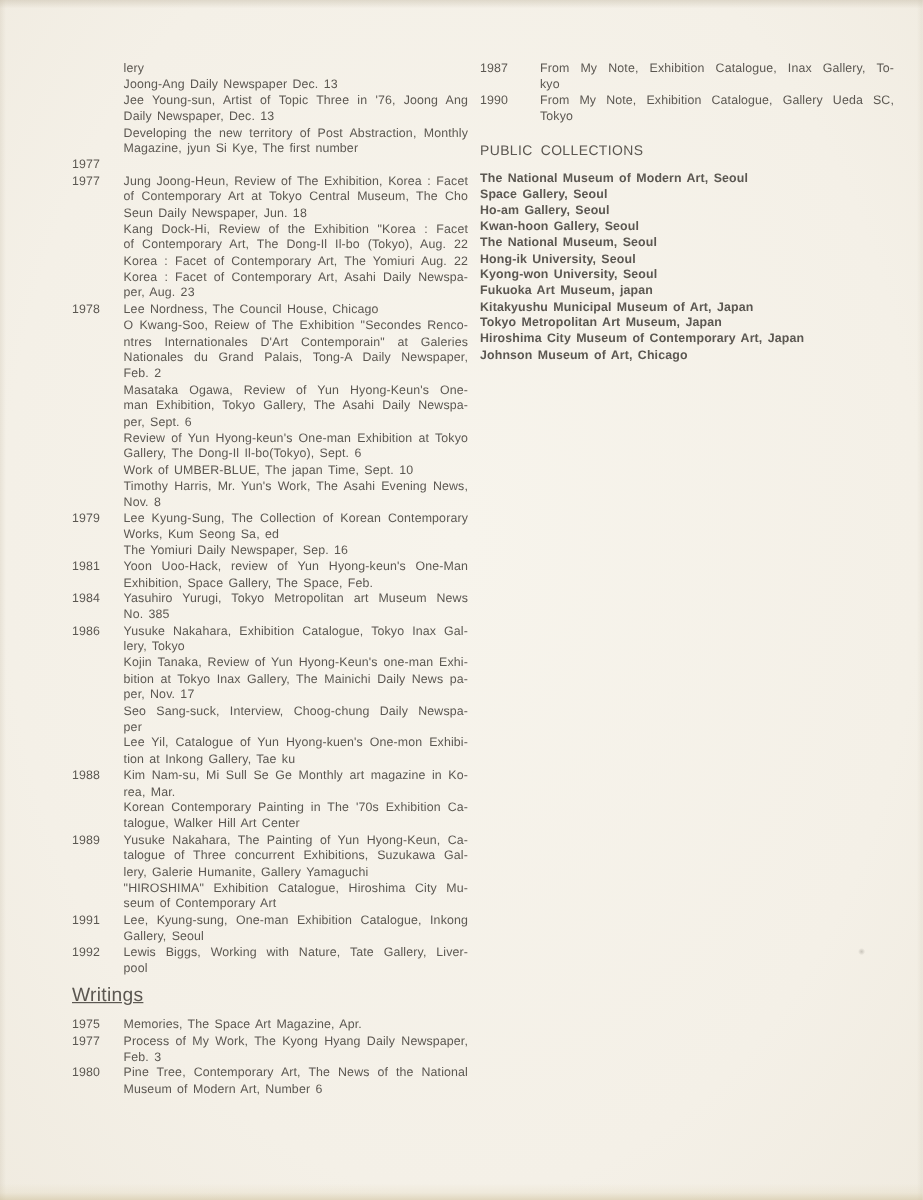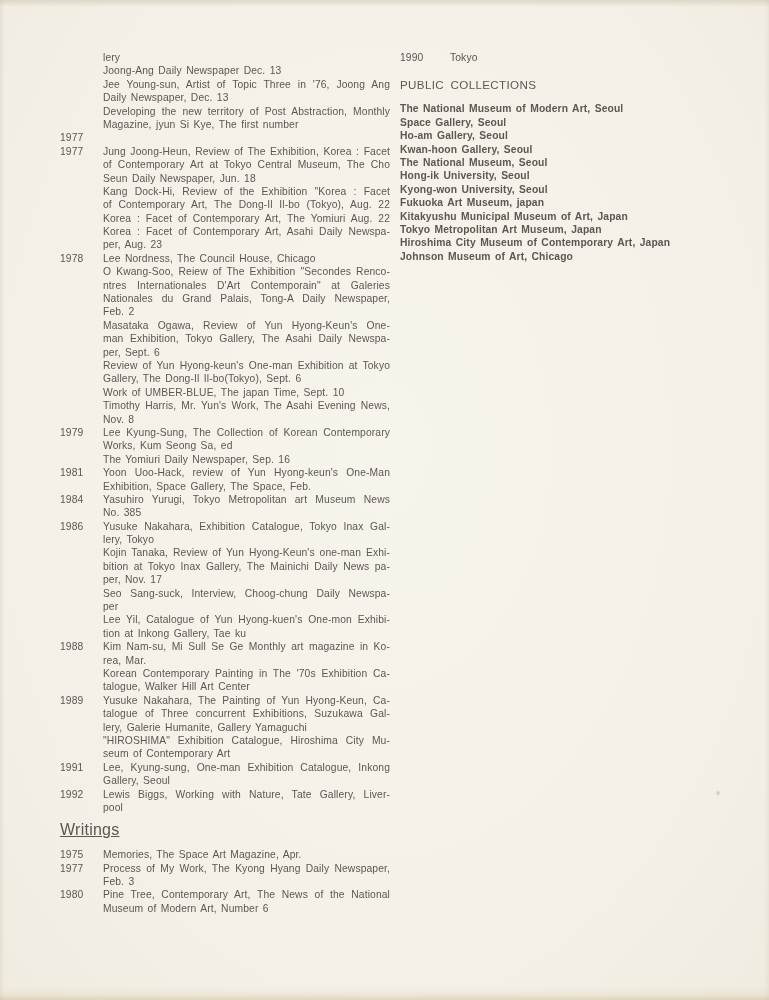--- a/index.html
+++ b/index.html
@@ -197,22 +197,30 @@
             <div class="line just">Pine Tree, Contemporary Art, The News of the National</div>
             <div class="line">Museum of Modern Art, Number 6</div>
           </div>
         </div>
       </div>
   </div>
 
   <div class="col col-right">
     <div id="writings-cont-list">
         <div class="entry">
+          <div class="year">1987</div>
+          <div class="lines">
+            <div class="line just">From My Note, Exhibition Catalogue, Inax Gallery, To-</div>
+            <div class="line">kyo</div>
+          </div>
+        </div>
+        <div class="entry">
           <div class="year">1990</div>
           <div class="lines">
+            <div class="line just">From My Note, Exhibition Catalogue, Gallery Ueda SC,</div>
             <div class="line">Tokyo</div>
           </div>
         </div>
       </div>
     <h2 class="collections-heading">PUBLIC COLLECTIONS</h2>
     <ul id="collections-list">
         <li>The National Museum of Modern Art, Seoul</li>
         <li>Space Gallery, Seoul</li>
         <li>Ho-am Gallery, Seoul</li>
         <li>Kwan-hoon Gallery, Seoul</li>

